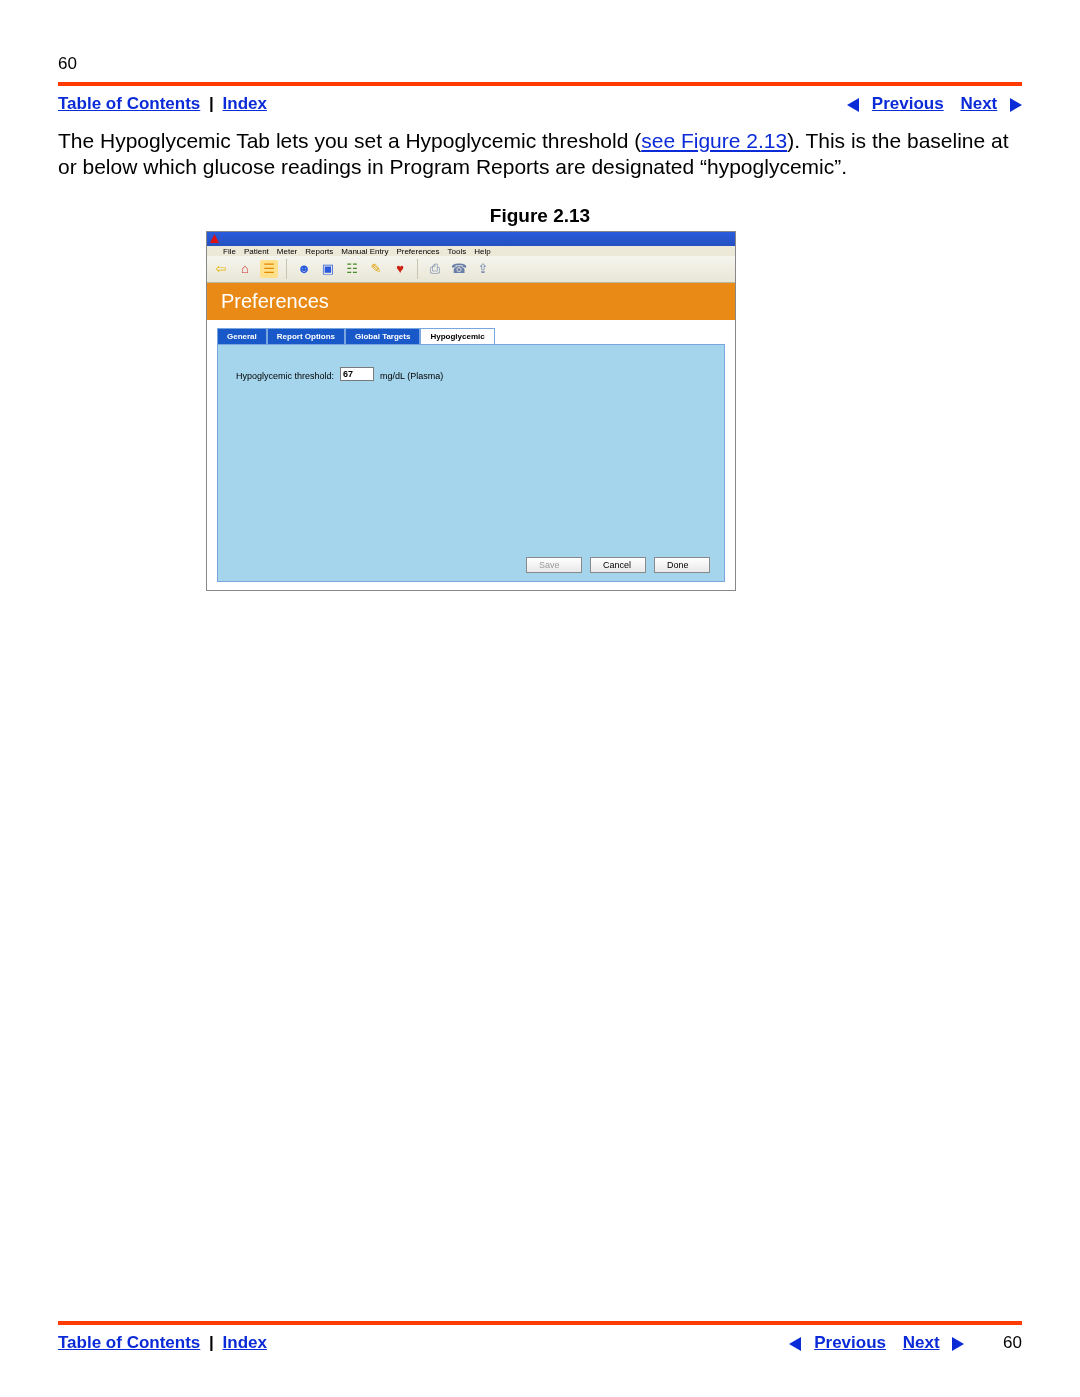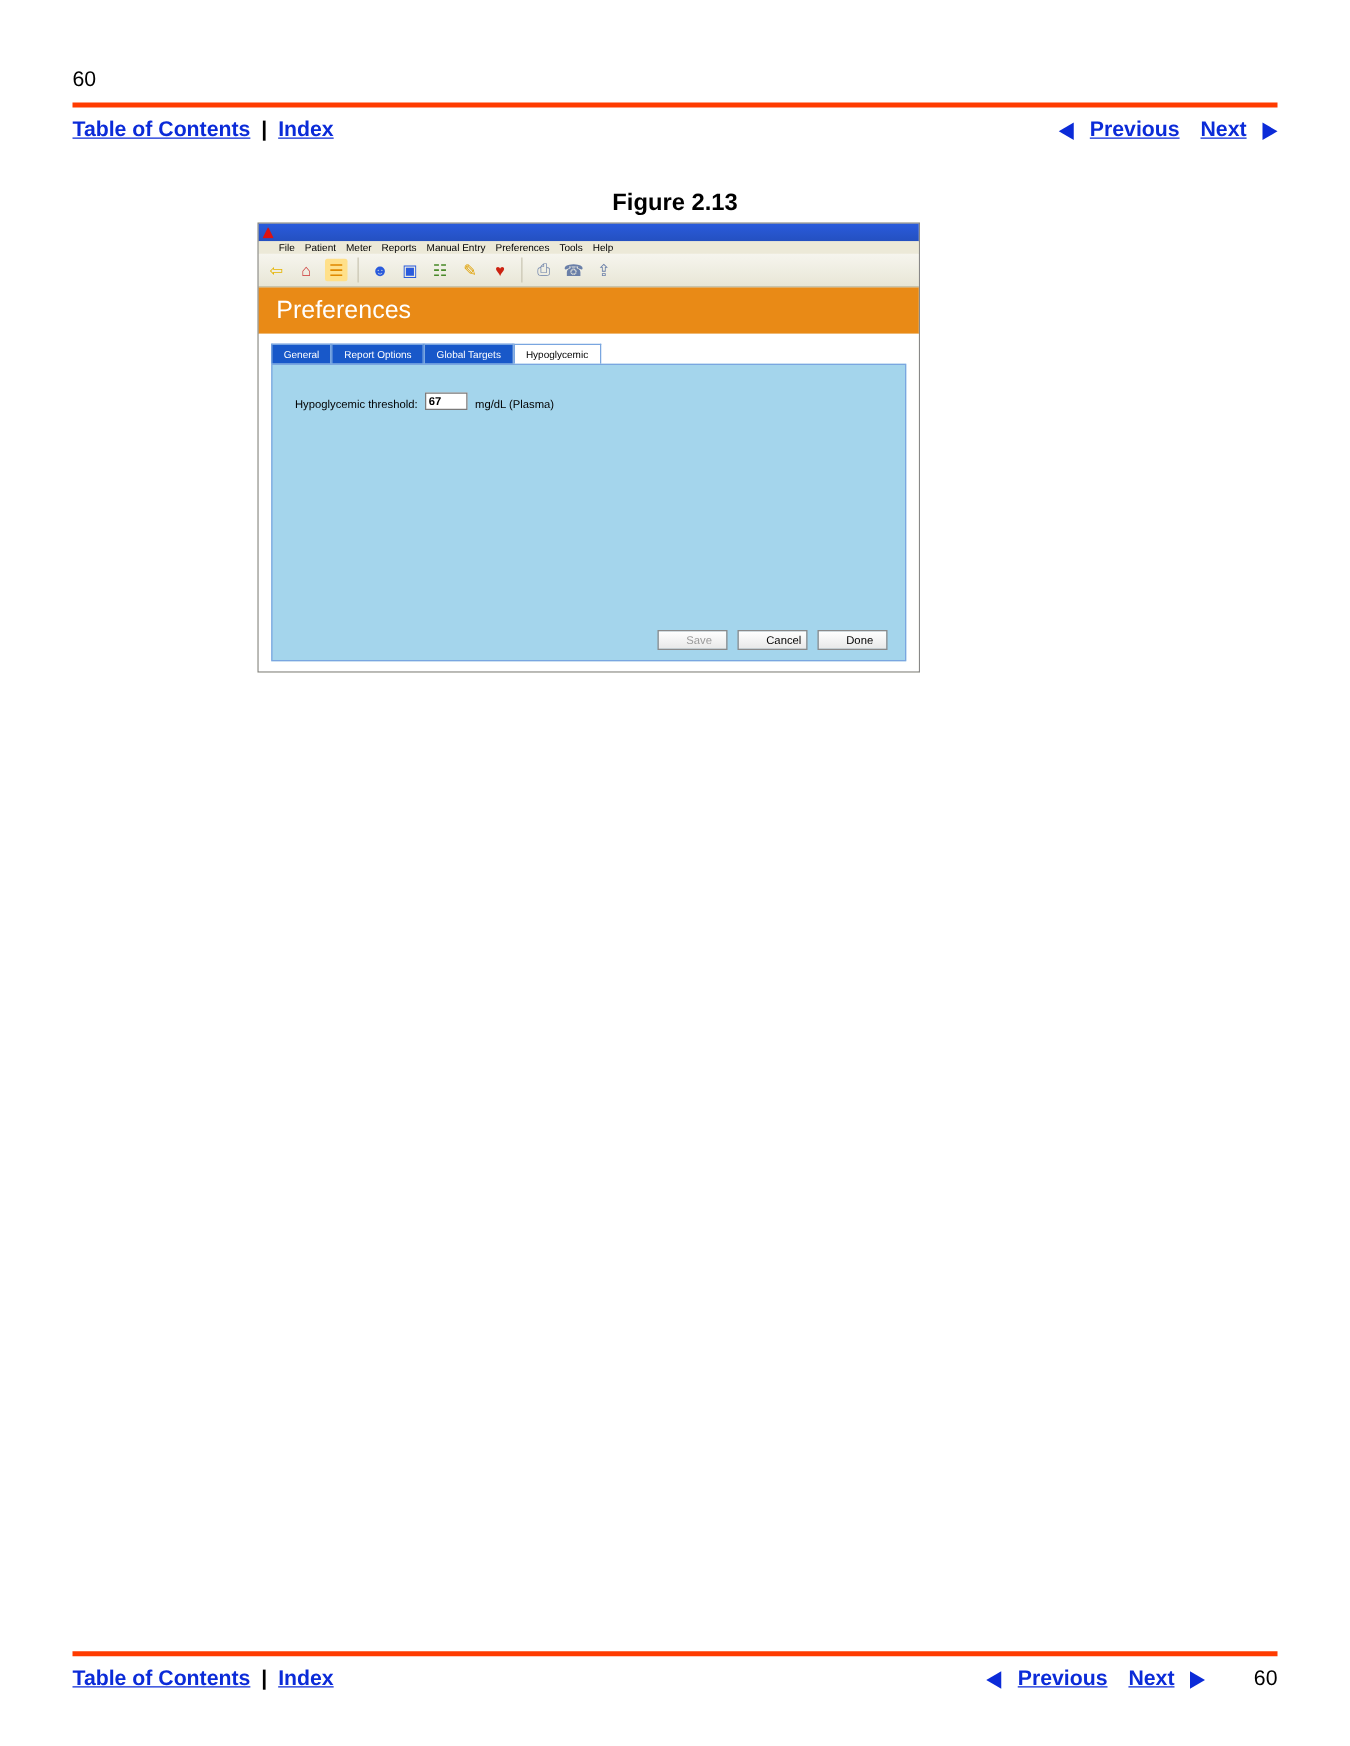--- a/index.html
+++ b/index.html
@@ -132,21 +132,21 @@
     font-family: Arial, sans-serif;
     padding: 7px 14px;
   }
   .ss-body {
     padding: 8px 10px 8px 10px;
     background: #fff;
   }
   .ss-tabs {
     display:flex;
     font-size: 8px;
-    font-weight: 400;
+    font-weight: 700;
   }
   .ss-tab {
     padding: 3px 9px;
     color:#fff;
     border: 1px solid #7aa6e0;
     border-bottom: none;
     margin-right: 0;
   }
   .ss-tab.blue { background:#1858c9; }
   .ss-tab.active { background:#fff; color:#000; }
@@ -176,21 +176,21 @@
     position:absolute;
     right: 14px; bottom: 8px;
     display:flex; gap:8px;
   }
   .ss-btn {
     font-size: 9px;
     width: 56px; height: 16px;
     background: linear-gradient(#fff,#e8e8e8);
     border: 1px solid #8a8a8a;
     text-align: left;
-    padding: 0 22px;
+    padding: 0 12px;
     line-height: 14px;
     color:#000;
   }
   .ss-btn.disabled { color:#9a9a9a; }
   
   .footer-wrap {
     position: absolute;
     left: 0; right: 0; bottom: 44px;
     padding: 0 58px;
   }
@@ -223,20 +223,23 @@
     </span>
     <span class="nav-right">
       <span class="tri tri-left"></span>
       <a>Previous</a>
       <a>Next</a>
       <span class="tri tri-right"></span>
     </span>
   </div>
 
 
+  <p class="body-text">
+    <span>The Hypoglycemic Tab lets you set a Hypoglycemic threshold (</span><a>see Figure 2.13</a><span>). This is the baseline at or below which glucose readings in Program Reports are designated “hypoglycemic”.</span>
+  </p>
 
   <h3 class="fig-label">Figure 2.13</h3>
 
   <div class="screenshot">
     <div class="ss-titlebar">
       <div class="logo"></div>
     </div>
     <div class="ss-menubar">
       <span>File</span>
       <span>Patient</span>

